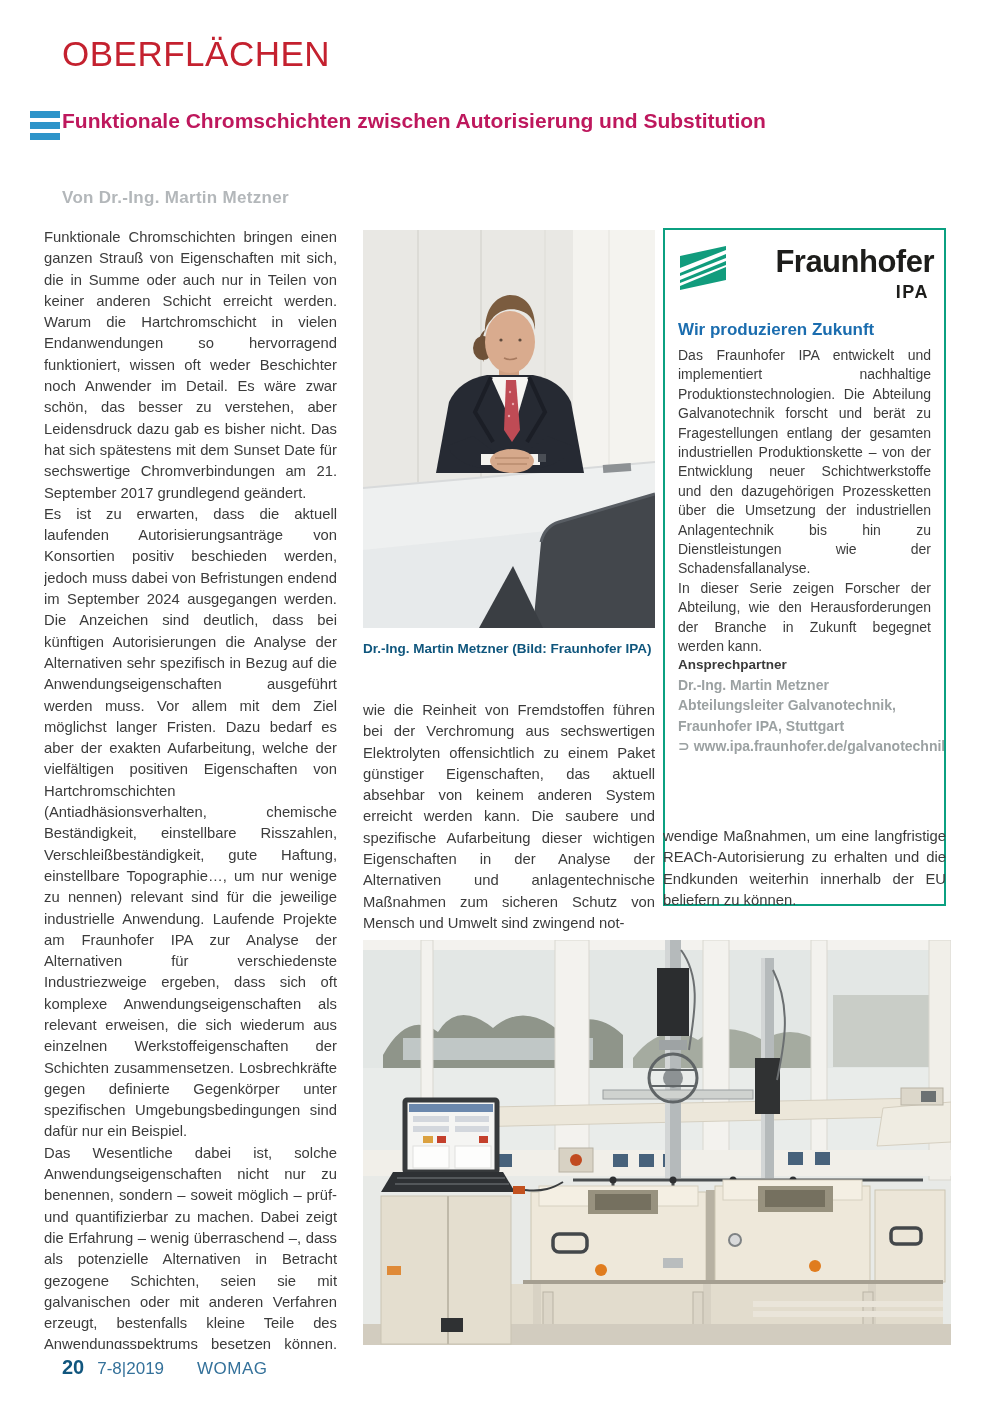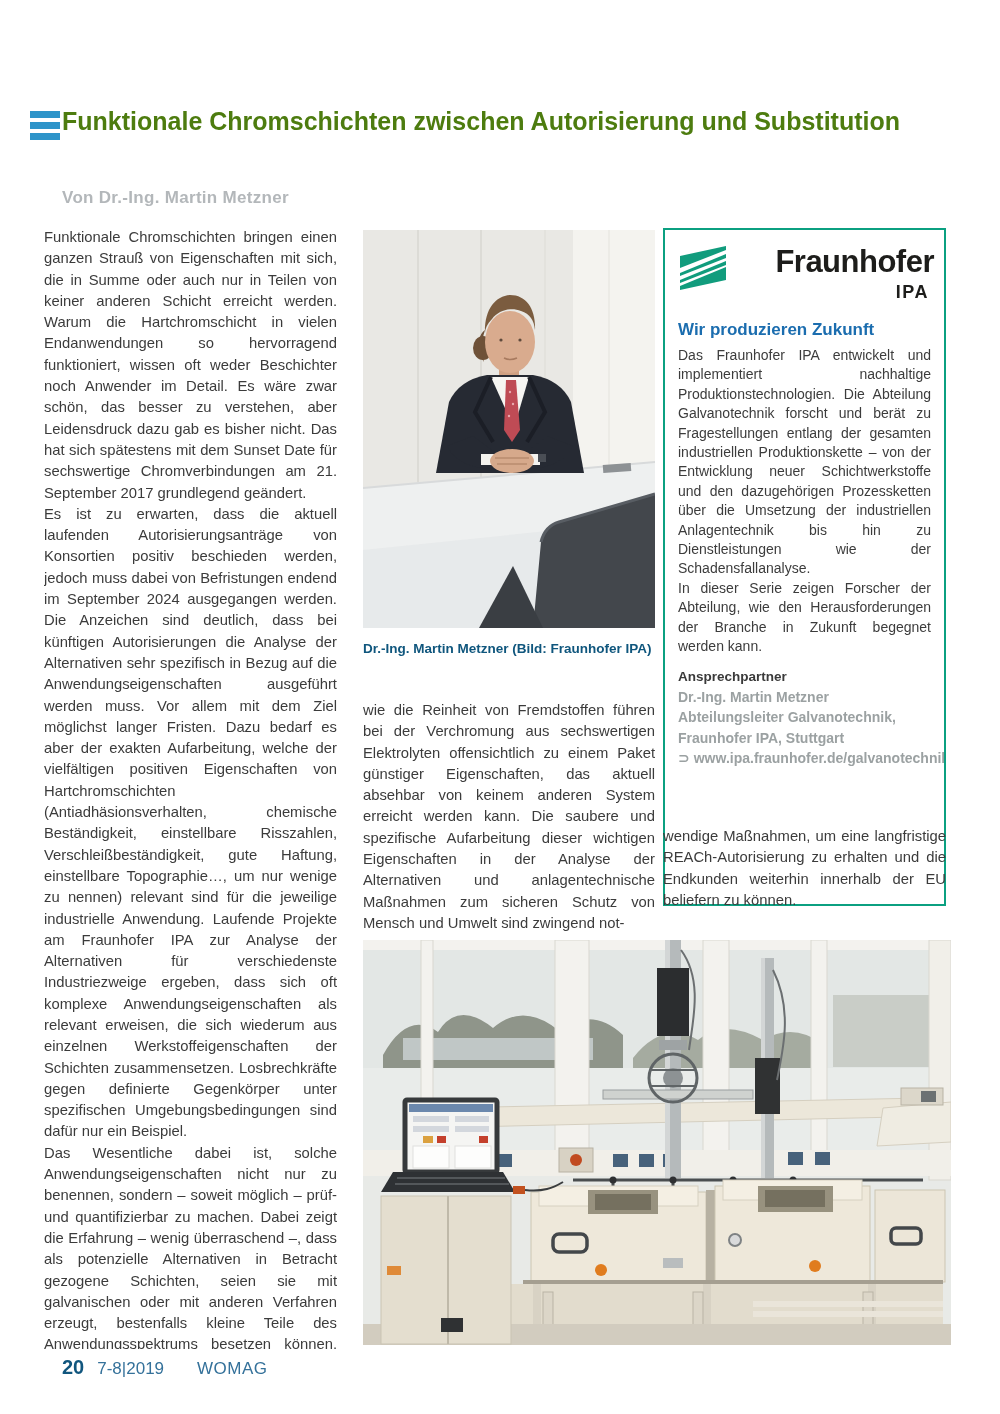--- a/index.html
+++ b/index.html
@@ -10,21 +10,21 @@
   
   .kicker {
     position:absolute; left:62px; top:34px;
     font-size:35px; font-weight:400; letter-spacing:0.5px; color:#c4212f;
   }
   .title-row { position:absolute; left:30px; top:106px; width:940px; }
   .list-icon { position:absolute; left:0; top:5px; width:30px; height:29px; }
   .list-icon i { display:block; height:7px; margin-bottom:4px; background:#2e94c9; }
   .article-title {
     position:absolute; left:32px; top:0; margin:0; width:900px;
-    font-size:25px; line-height:30px; font-weight:700; color:#4d7c0f; white-space:nowrap;
+    font-size:21px; line-height:30px; font-weight:700; color:#be185d; white-space:nowrap;
   }
   .byline {
     position:absolute; left:62px; top:160px;
     font-size:17px; font-weight:700; color:#b3b7ba; letter-spacing:0.3px;margin-top:28px;
   }
   
   .bodytext {
     font-size:14.8px; line-height:21.3px; color:#3b3b3b;
     text-align:justify; hyphens:auto; -webkit-hyphens:auto;
   }
@@ -57,36 +57,37 @@
     position:absolute; left:54px; top:0px; width:202px; text-align:right;
     font-size:31px; font-weight:700; color:#1d1d1b; letter-spacing:-0.5px;
   }
   .logo-sub {
     position:absolute; right:2px; top:38px;
     font-size:18px; font-weight:700; color:#1d1d1b; letter-spacing:1.5px;
   }
   .infobox-heading { font-size:17px; font-weight:700; color:#1b6daf; margin:0 0 6px 0; }
   .infobox-body { font-size:14px; line-height:19.4px; color:#3c3c3c; text-align:justify; hyphens:auto; }
   .infobox-body p { margin:0; }
-  .contact { margin-top:12px; }
+  .contact { }
   .contact-label { font-size:13.5px; font-weight:700; color:#3a3a3a; margin-bottom:3px; }
   .contact-line { font-size:14px; line-height:20.5px; font-weight:700; color:#9ba1a2; }
   .contact-link { font-size:14px; line-height:20.5px; font-weight:700; color:#9ba1a2; text-decoration:none; display:block; }
   .contact-link .arrow { margin-right:4px; }
   
   .footer { position:absolute; left:62px; top:1356px; }
   .footer .pagenum { font-size:20px; font-weight:700; color:#11567e; margin-right:13px;text-align:right; }
   .footer .issue   { font-size:17px; font-weight:400; color:#34719a; margin-right:33px; }
   .footer .mag     { font-size:17px; font-weight:400; color:#34719a; letter-spacing:0.5px; }
 </style>
 </head>
 <body>
 
 <div class="page">
 
+  <div class="kicker">OBERFLÄCHEN</div>
   <div class="title-row">
     <span class="list-icon">
         <i></i>
         <i></i>
         <i></i>
       </span>
     <h1 class="article-title">Funktionale Chromschichten zwischen Autorisierung und Substitution</h1>
   </div>
   <div class="byline">Von Dr.-Ing. Martin Metzner</div>
 

